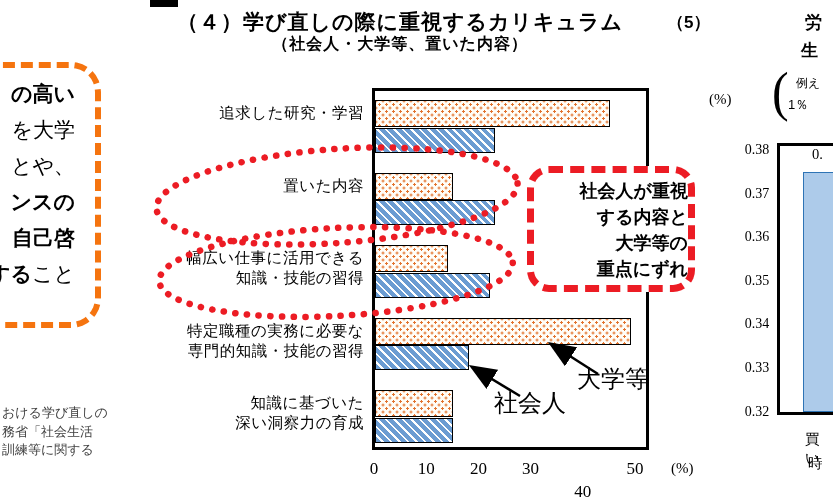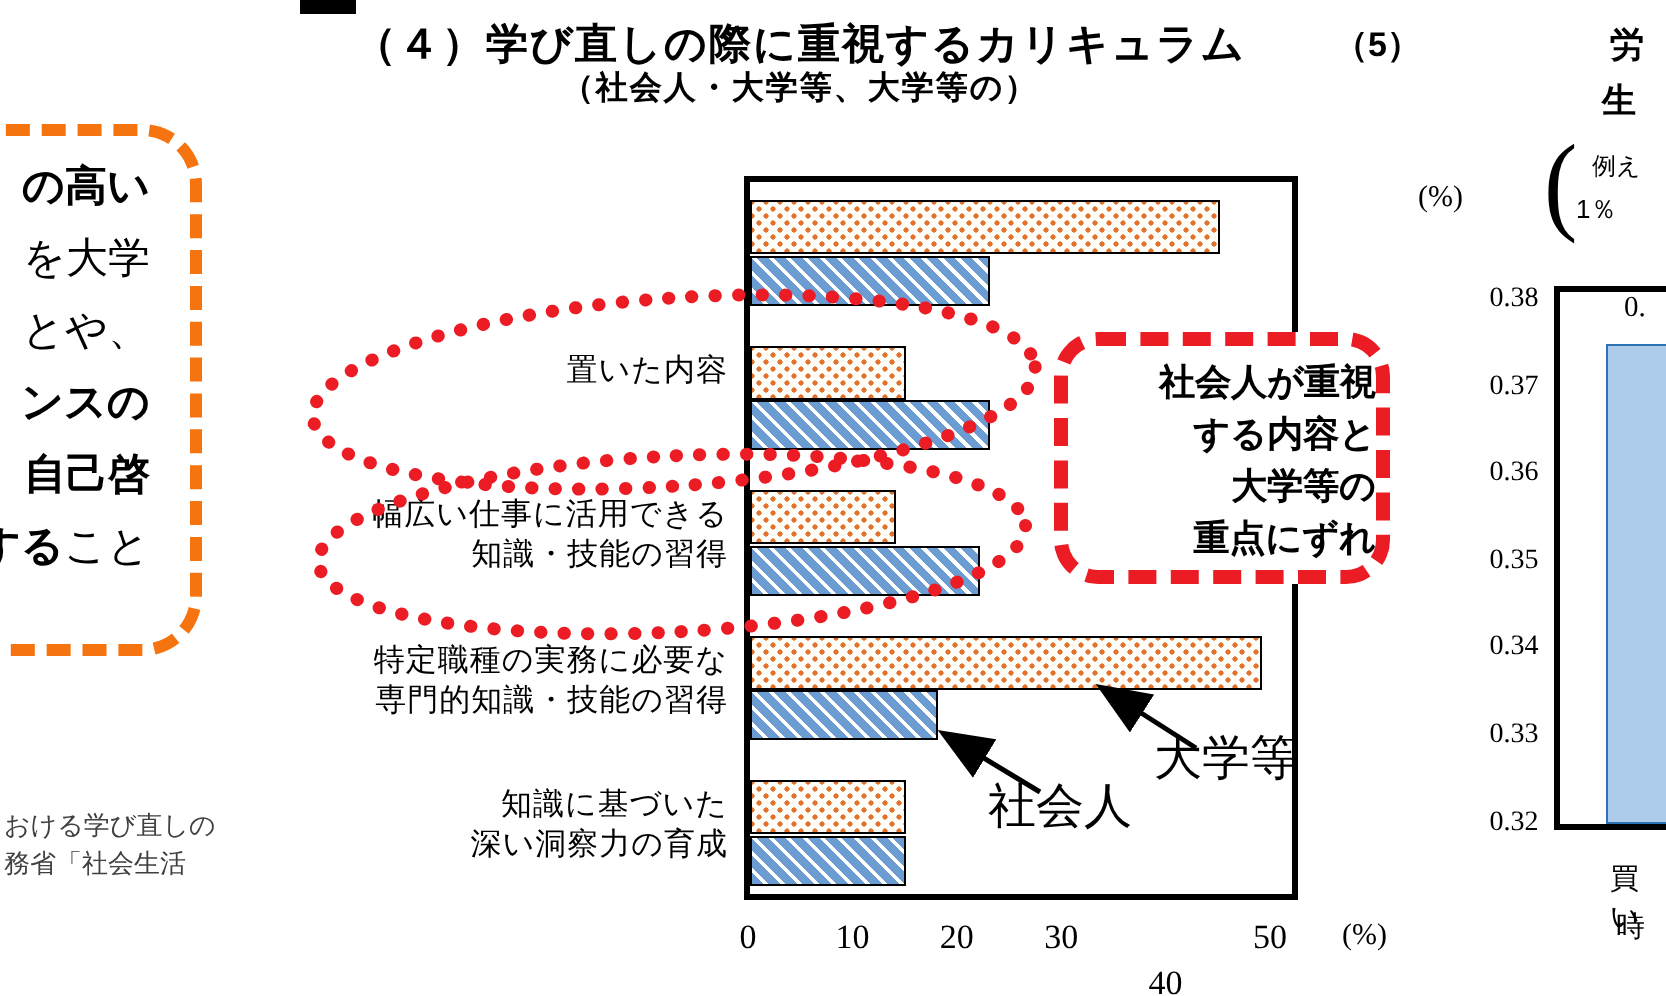--- a/index.html
+++ b/index.html
@@ -63,40 +63,42 @@
   .xlab5b{left:808px;top:454px;font-size:14.5px;}
 
   svg.overlay{position:absolute;left:0;top:0;pointer-events:none;}
 </style>
 </head>
 <body>
 
 <div class="abs top-fragment"></div>
 
 <div class="abs title1">（４）学び直しの際に重視するカリキュラム</div>
-<div class="abs title2">（社会人・大学等、大学等の）</div>
+<div class="abs title2">（社会人・大学等、置いた内容）</div>
 
 <div class="abs obox">
   <div class="obox-text">
       <div class="obox-line"><span class="b">の高い</span></div>
       <div class="obox-line"><span>を大学</span></div>
       <div class="obox-line"><span>とや、</span></div>
       <div class="obox-line"><span class="b">ンスの</span></div>
       <div class="obox-line"><span class="b">自己啓</span></div>
       <div class="obox-line"><span class="b">する</span><span>こと</span></div>
     </div>
 </div>
 
 <div class="abs srcnote">
     <div>おける学び直しの</div>
     <div>務省「社会生活</div>
+    <div>訓練等に関する</div>
   </div>
 
 <div id="catcol">
     <div class="abs cat-label" style="top: 103px;">
+      <div>追求した研究・学習</div>
     </div>
     <div class="abs cat-label" style="top: 175.5px;">
       <div>置いた内容</div>
     </div>
     <div class="abs cat-label" style="top: 248px;">
       <div>幅広い仕事に活用できる</div>
       <div>知識・技能の習得</div>
     </div>
     <div class="abs cat-label" style="top: 320.5px;">
       <div>特定職種の実務に必要な</div>

